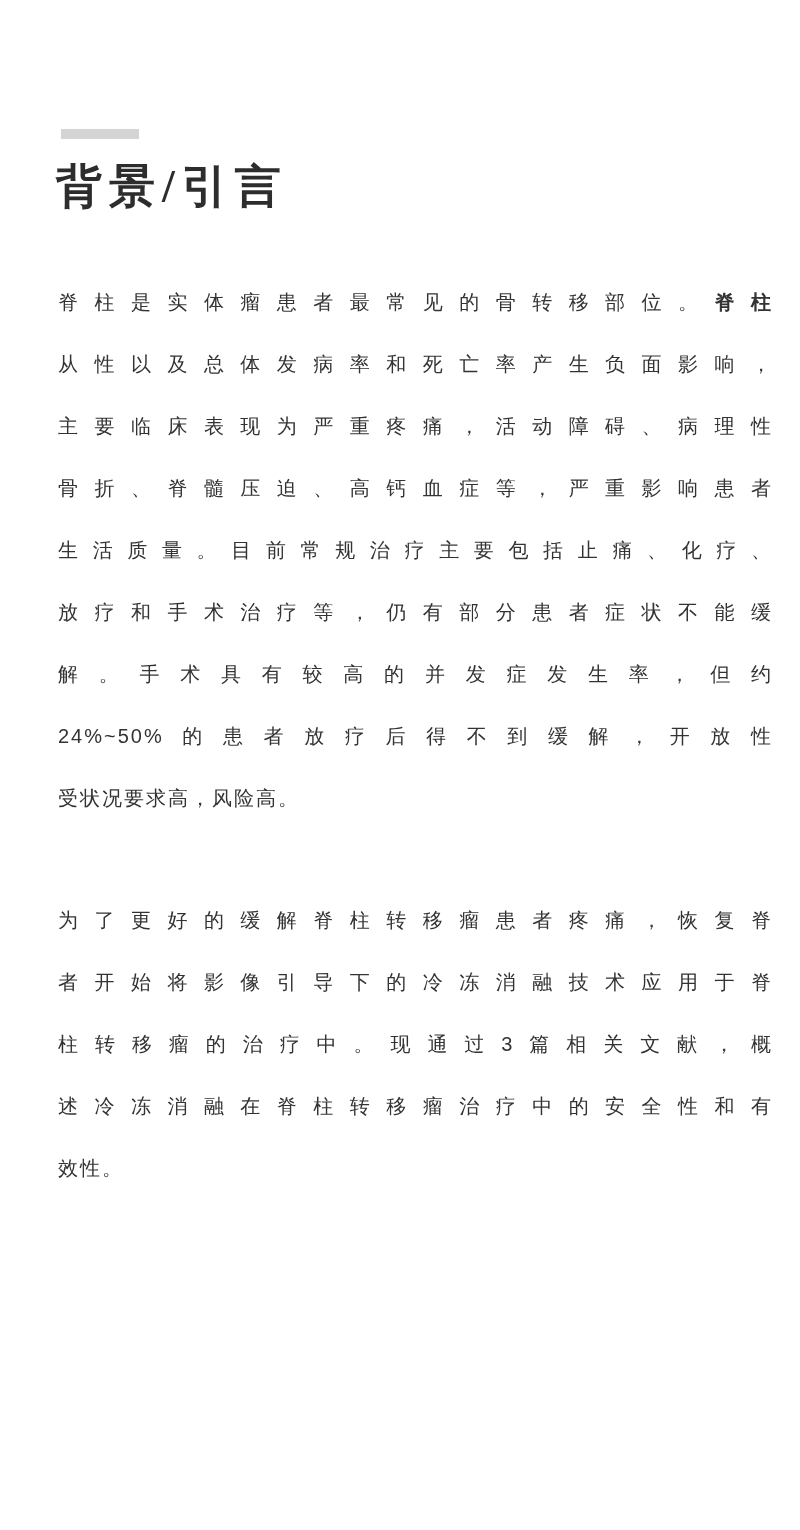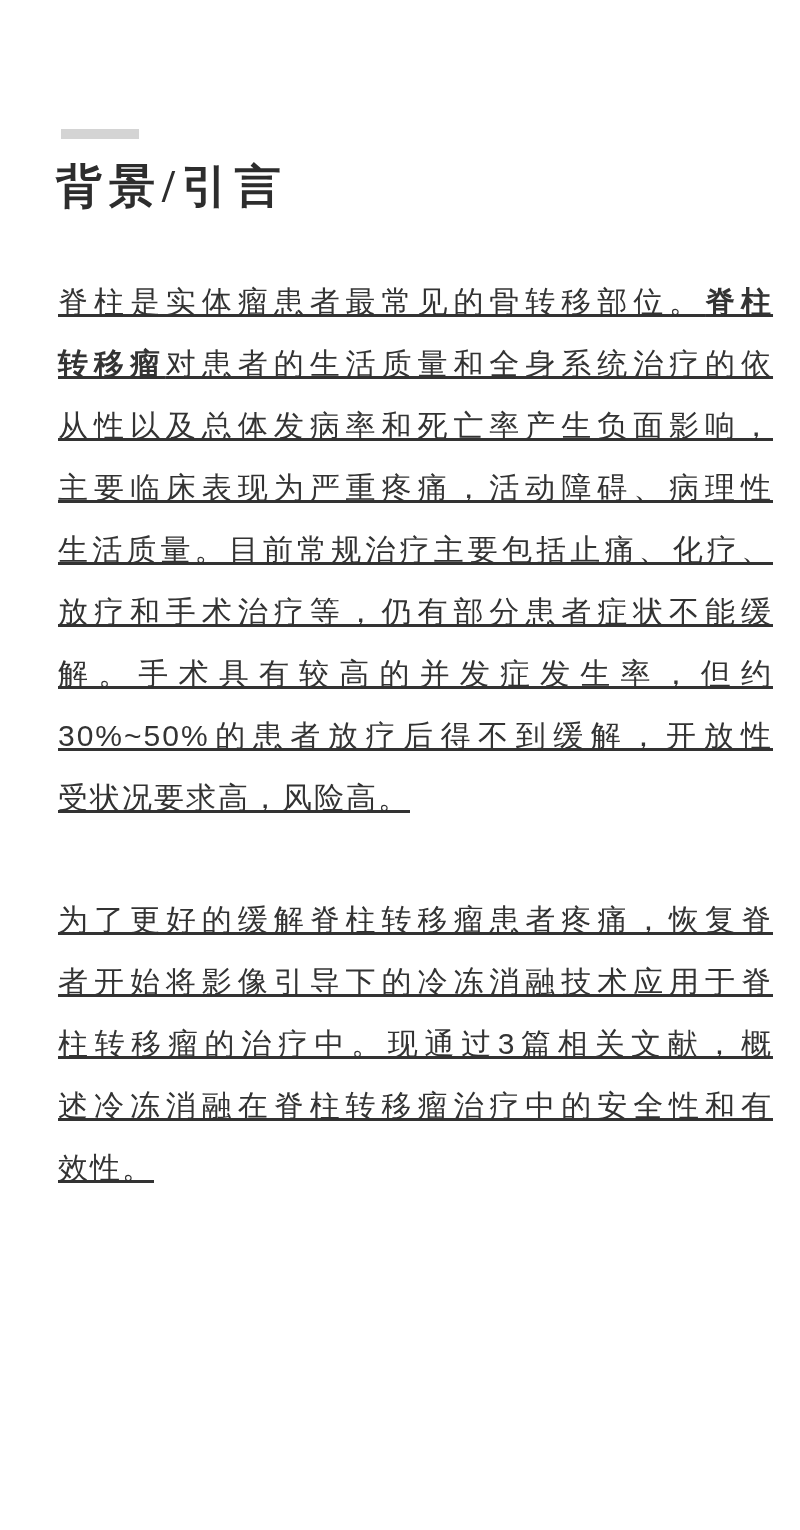--- a/index.html
+++ b/index.html
@@ -31,23 +31,22 @@
     font-family: "Liberation Serif", serif;
     font-weight: 700;
     font-size: 46px;
     line-height: 55px;
     letter-spacing: 7px;
     color: #2d2d2d;
   }
   .paragraph {
     margin-top: 57px;
     color: #333333;
-    font-size: 30px;
+    font-size: 20px;
     letter-spacing: 2px;
-    text-decoration: underline;
   }
   .paragraph.second {
     margin-top: 60px;
   }
   .line {
     height: 62px;
     line-height: 62px;
     text-align: justify;
     text-align-last: justify;
     text-justify: inter-ideograph;
@@ -65,27 +64,27 @@
 <body>
 
 <div class="page">
 
   <div class="accent-bar"></div>
 
   <h1 class="title">背景/引言</h1>
 
   <div class="paragraph">
     <div class="line"><span>脊柱是实体瘤患者最常见的骨转移部位。</span><b>脊柱</b></div>
-    <div class="line"><b>转移瘤</b><span>对患者的生活质量和全身系统治疗的依</span></div>
     <div class="line">从性以及总体发病率和死亡率产生负面影响，</div>
     <div class="line">主要临床表现为严重疼痛，活动障碍、病理性</div>
+    <div class="line">骨折、脊髓压迫、高钙血症等，严重影响患者</div>
     <div class="line">生活质量。目前常规治疗主要包括止痛、化疗、</div>
     <div class="line">放疗和手术治疗等，仍有部分患者症状不能缓</div>
     <div class="line">解。手术具有较高的并发症发生率，但约</div>
-    <div class="line">30%~50%的患者放疗后得不到缓解，开放性</div>
+    <div class="line">24%~50%的患者放疗后得不到缓解，开放性</div>
     <div class="line last">受状况要求高，风险高。</div>
   </div>
 
   <div class="paragraph second">
     <div class="line">为了更好的缓解脊柱转移瘤患者疼痛，恢复脊</div>
     <div class="line">者开始将影像引导下的冷冻消融技术应用于脊</div>
     <div class="line">柱转移瘤的治疗中。现通过3篇相关文献，概</div>
     <div class="line">述冷冻消融在脊柱转移瘤治疗中的安全性和有</div>
     <div class="line last">效性。</div>
   </div>

